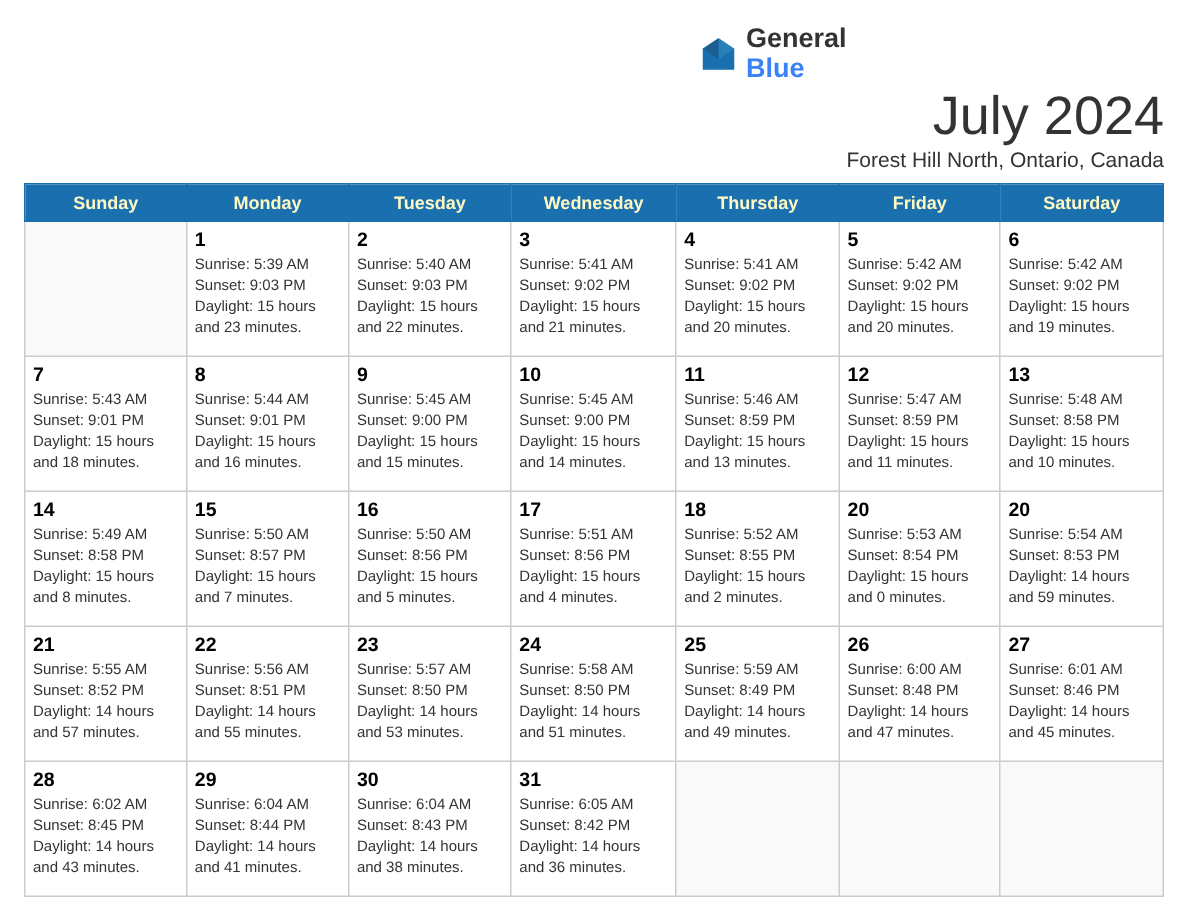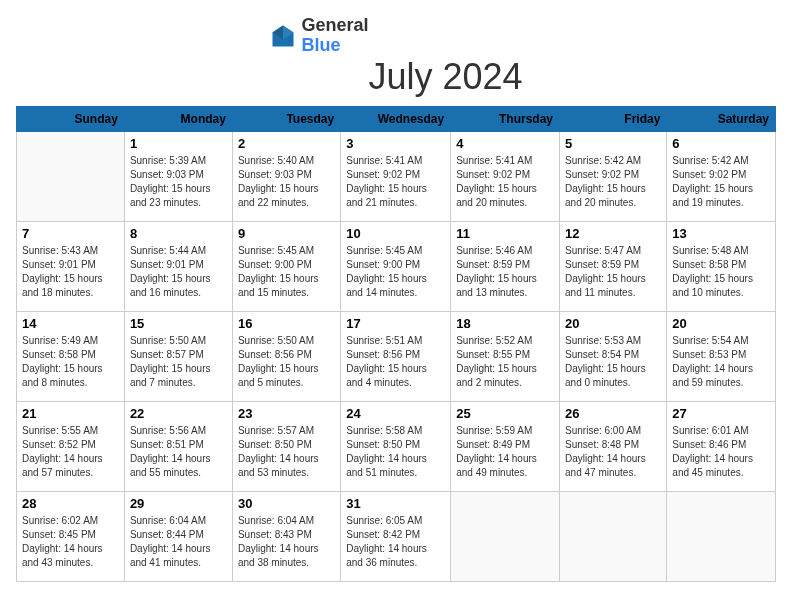--- a/index.html
+++ b/index.html
@@ -5,21 +5,21 @@
     * { margin: 0; padding: 0; box-sizing: border-box; }
     body {
       font-family: Arial, sans-serif;
       background: #fff;
       width: 792px;
       min-height: 612px;
       padding: 16px;
     }
     .header {
       display: flex;
-      justify-content: center;
+      justify-content: flex-end;
       align-items: flex-start;
       margin-bottom: 8px;
     }
     .logo {
       display: flex;
       align-items: center;
       gap: 4px;
     }
     .logo-text {
       font-size: 18px;
@@ -45,22 +45,22 @@
       font-size: 14px;
       color: #333;
     }
     table {
       width: 100%;
       border-collapse: collapse;
       font-size: 11px;
     }
     thead tr th {
       background-color: #1a6faf;
-      color: #000000;
-      text-align: right;
+      color: #fef9c3;
+      text-align: center;
       padding: 5px 6px;
       font-size: 12px;
       font-weight: bold;
       border: 1px solid #1a6faf;
     }
     tbody tr td {
       border: 1px solid #ccc;
       vertical-align: top;
       padding: 4px 5px;
       height: 90px;
@@ -90,20 +90,21 @@
       <polygon points="16,4 28,12 16,20" fill="#2980b9"></polygon>
       <polygon points="16,4 4,12 16,20" fill="#1a5f8f"></polygon>
     </svg>
     <div class="logo-text">
       <span class="logo-general">General</span><br>
       <span class="logo-blue">Blue</span>
     </div>
   </div>
   <div class="title-block">
     <div class="month-title">July 2024</div>
+    <div class="location">Forest Hill North, Ontario, Canada</div>
   </div>
 </div>
 
 <table>
   <thead>
     <tr>
     <th>Sunday</th>
         <th>Monday</th>
         <th>Tuesday</th>
         <th>Wednesday</th>

